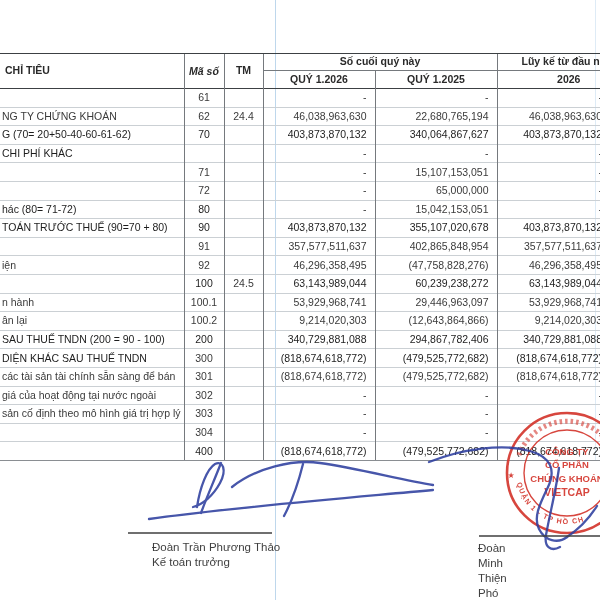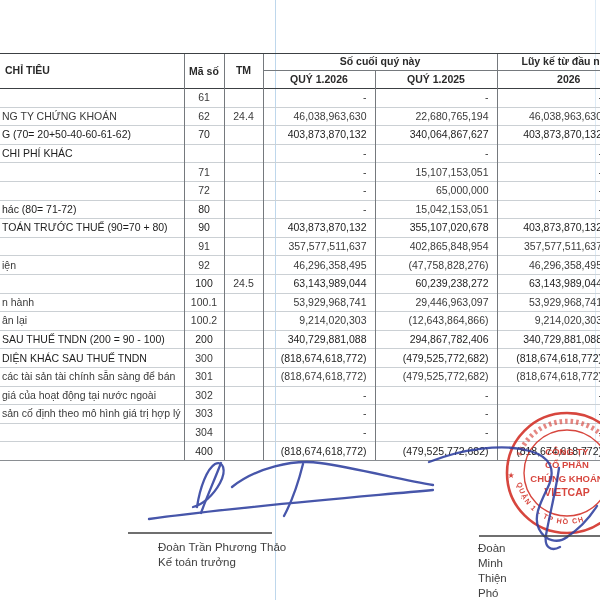--- a/index.html
+++ b/index.html
@@ -16,33 +16,33 @@
     width:640px;font-size:10.5px;color:#3a3a3a;}
   .report th,.report td{border-left:1px solid #75797d;border-top:1px solid #cbd0d4;
     padding:0;height:17.6px;line-height:1.05;overflow:hidden;white-space:nowrap;vertical-align:middle;}
   .report thead th{font-weight:700;color:#2a2a2a;text-align:center;border-top:1.6px solid #3c4043;}
   .report thead tr.h2 th{border-top:1px solid #75797d;height:17px;}
   .report thead tr.h1 th{height:16px;}
   .report tbody tr:first-child td{border-top:1px solid #3c4043;}
   .report tbody tr:last-child td{border-bottom:1.2px solid #8a8e92;}
   .c-label{border-left:none !important;text-align:left;padding-left:2px !important;margin-top:40px;}
   .th-label{border-left:none !important;text-align:left !important;padding-left:5px !important;}
-  .th-maso{white-space:normal !important;line-height:1.15 !important;}
+  .th-maso{white-space:normal !important;line-height:1.15 !important;font-style:italic;}
   .th-ytd{text-align:left !important;padding-left:24px !important;}
   .num{text-align:right;padding-right:8px !important;}
   .c-ytd{padding-right:38px !important;}
   .c-code,.c-tm{text-align:center;margin-top:20px;}
   .b{font-weight:400;color:#1d1d1d;}
 
   
   svg.overlay{position:absolute;left:0;top:0;pointer-events:none;}
 
   
   .sig-block{position:absolute;font-size:11.5px;color:#3f3f3f;line-height:15px;}
-  .sig-left{left:158px;top:540px;}
+  .sig-left{left:152px;top:540px;}
   .sig-right{left:478px;top:541px;}
   .hand-day{color:#3a4cae;font-style:italic;display:inline-block;transform:rotate(-8deg);
     font-family:"DejaVu Serif",serif;font-size:12px;}
 </style>
 </head>
 <body>
 
 <div class="page">
 
   <div class="scanline l1"></div>

